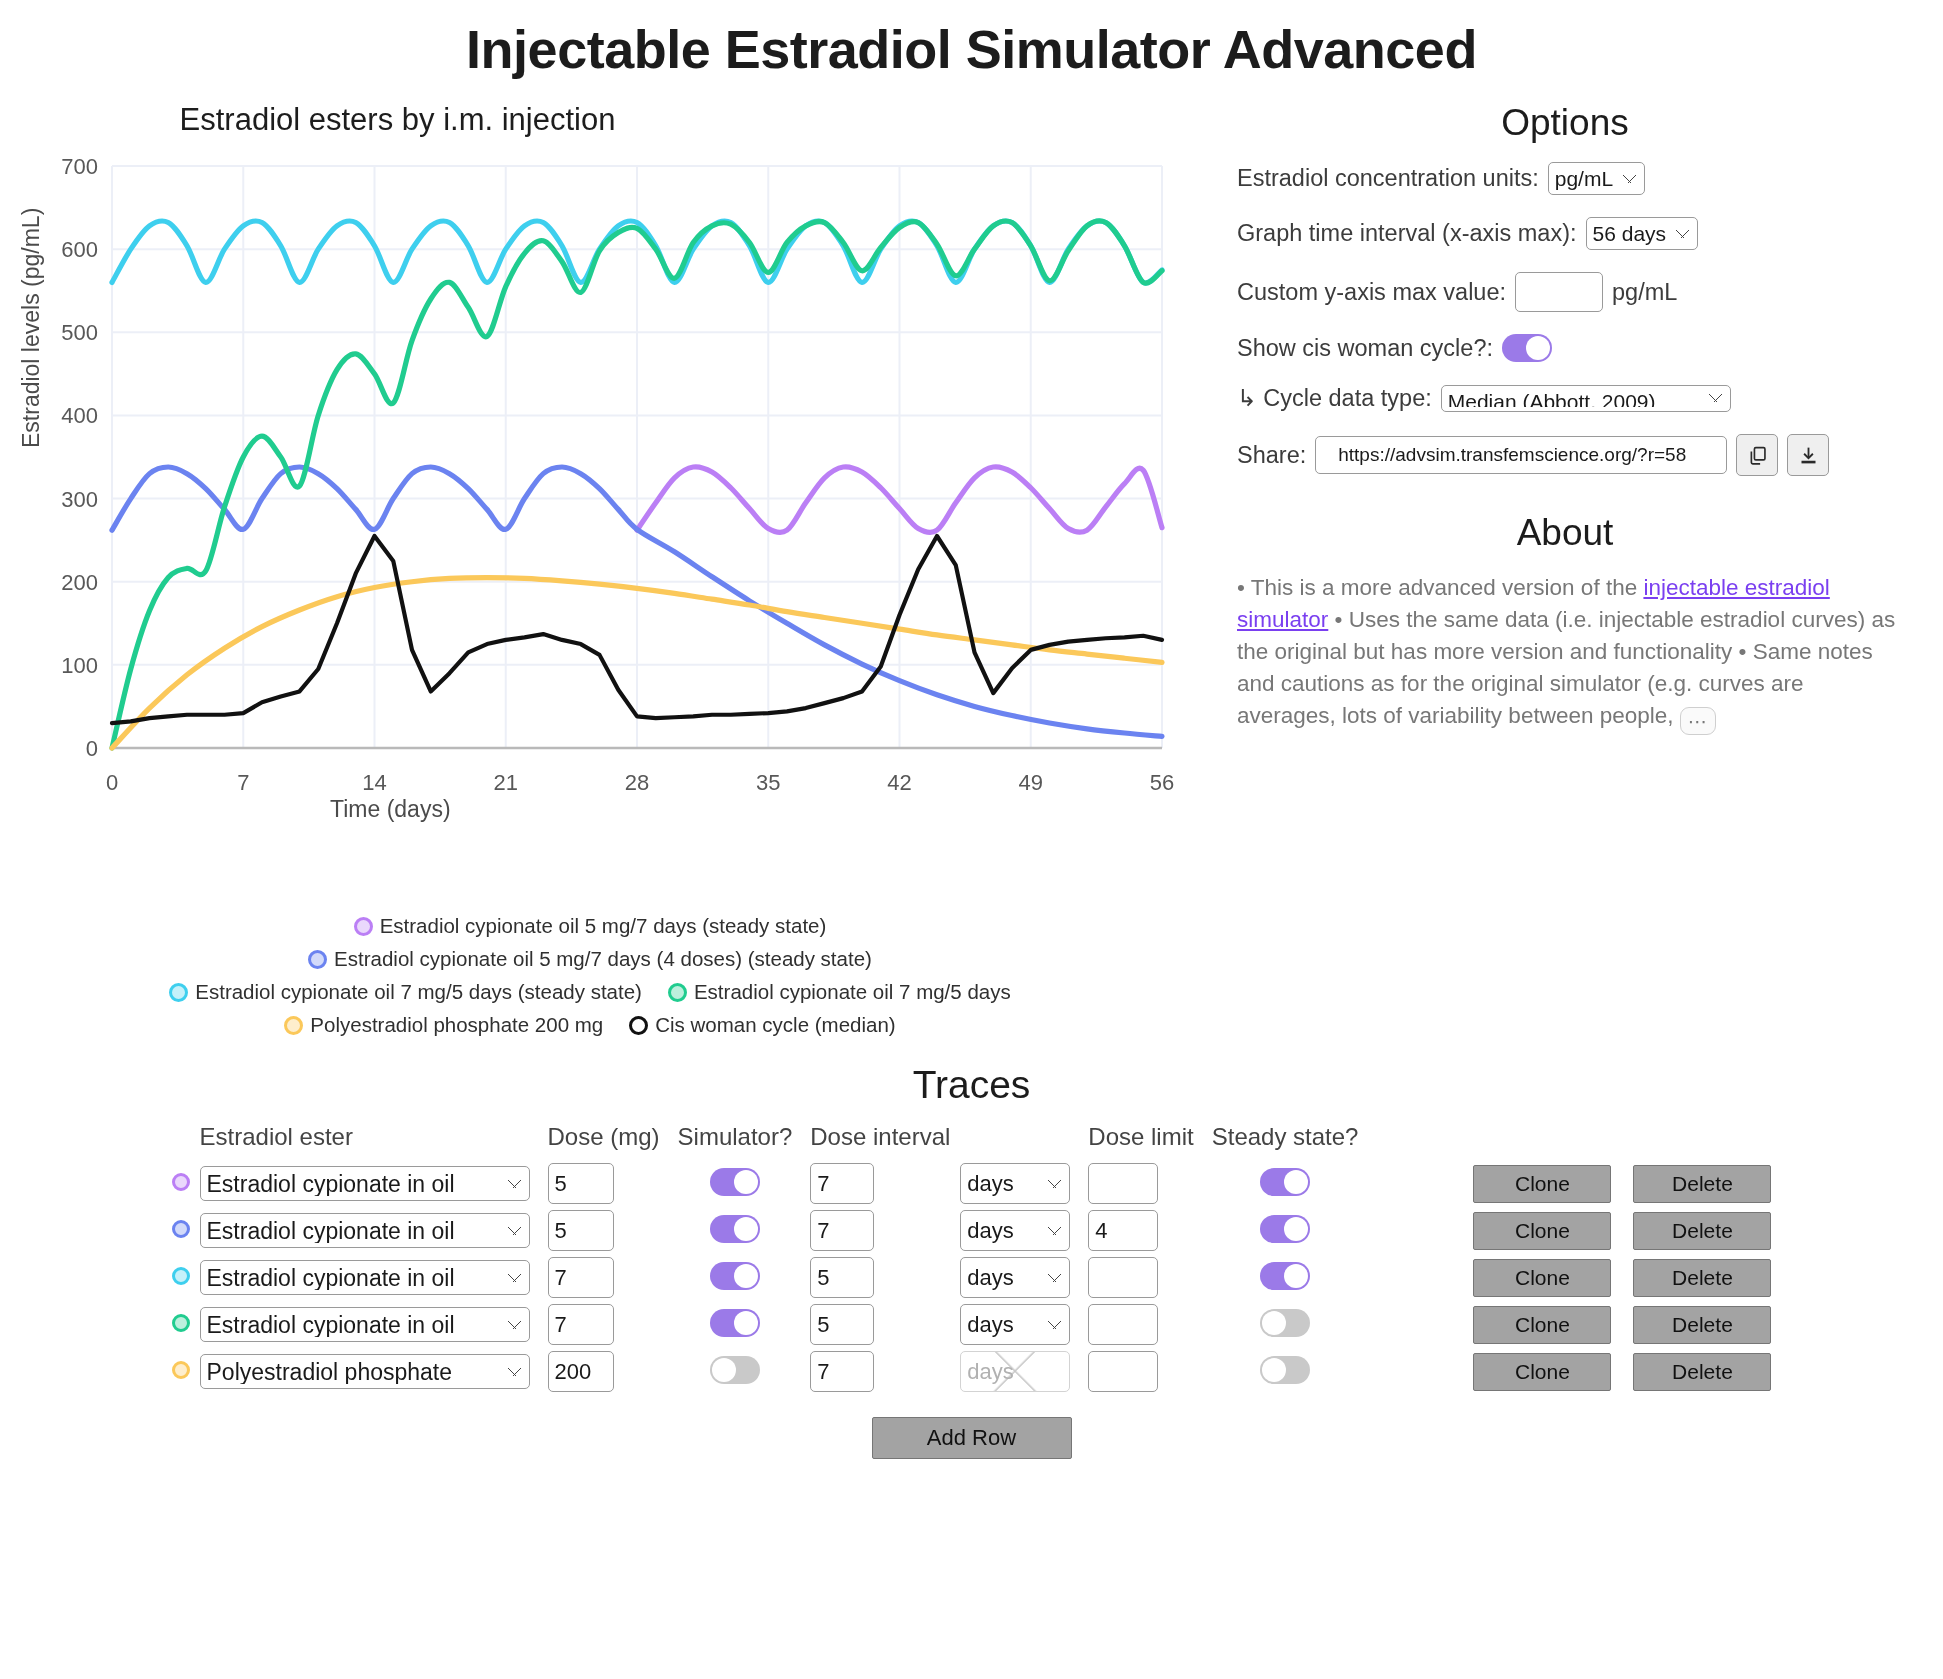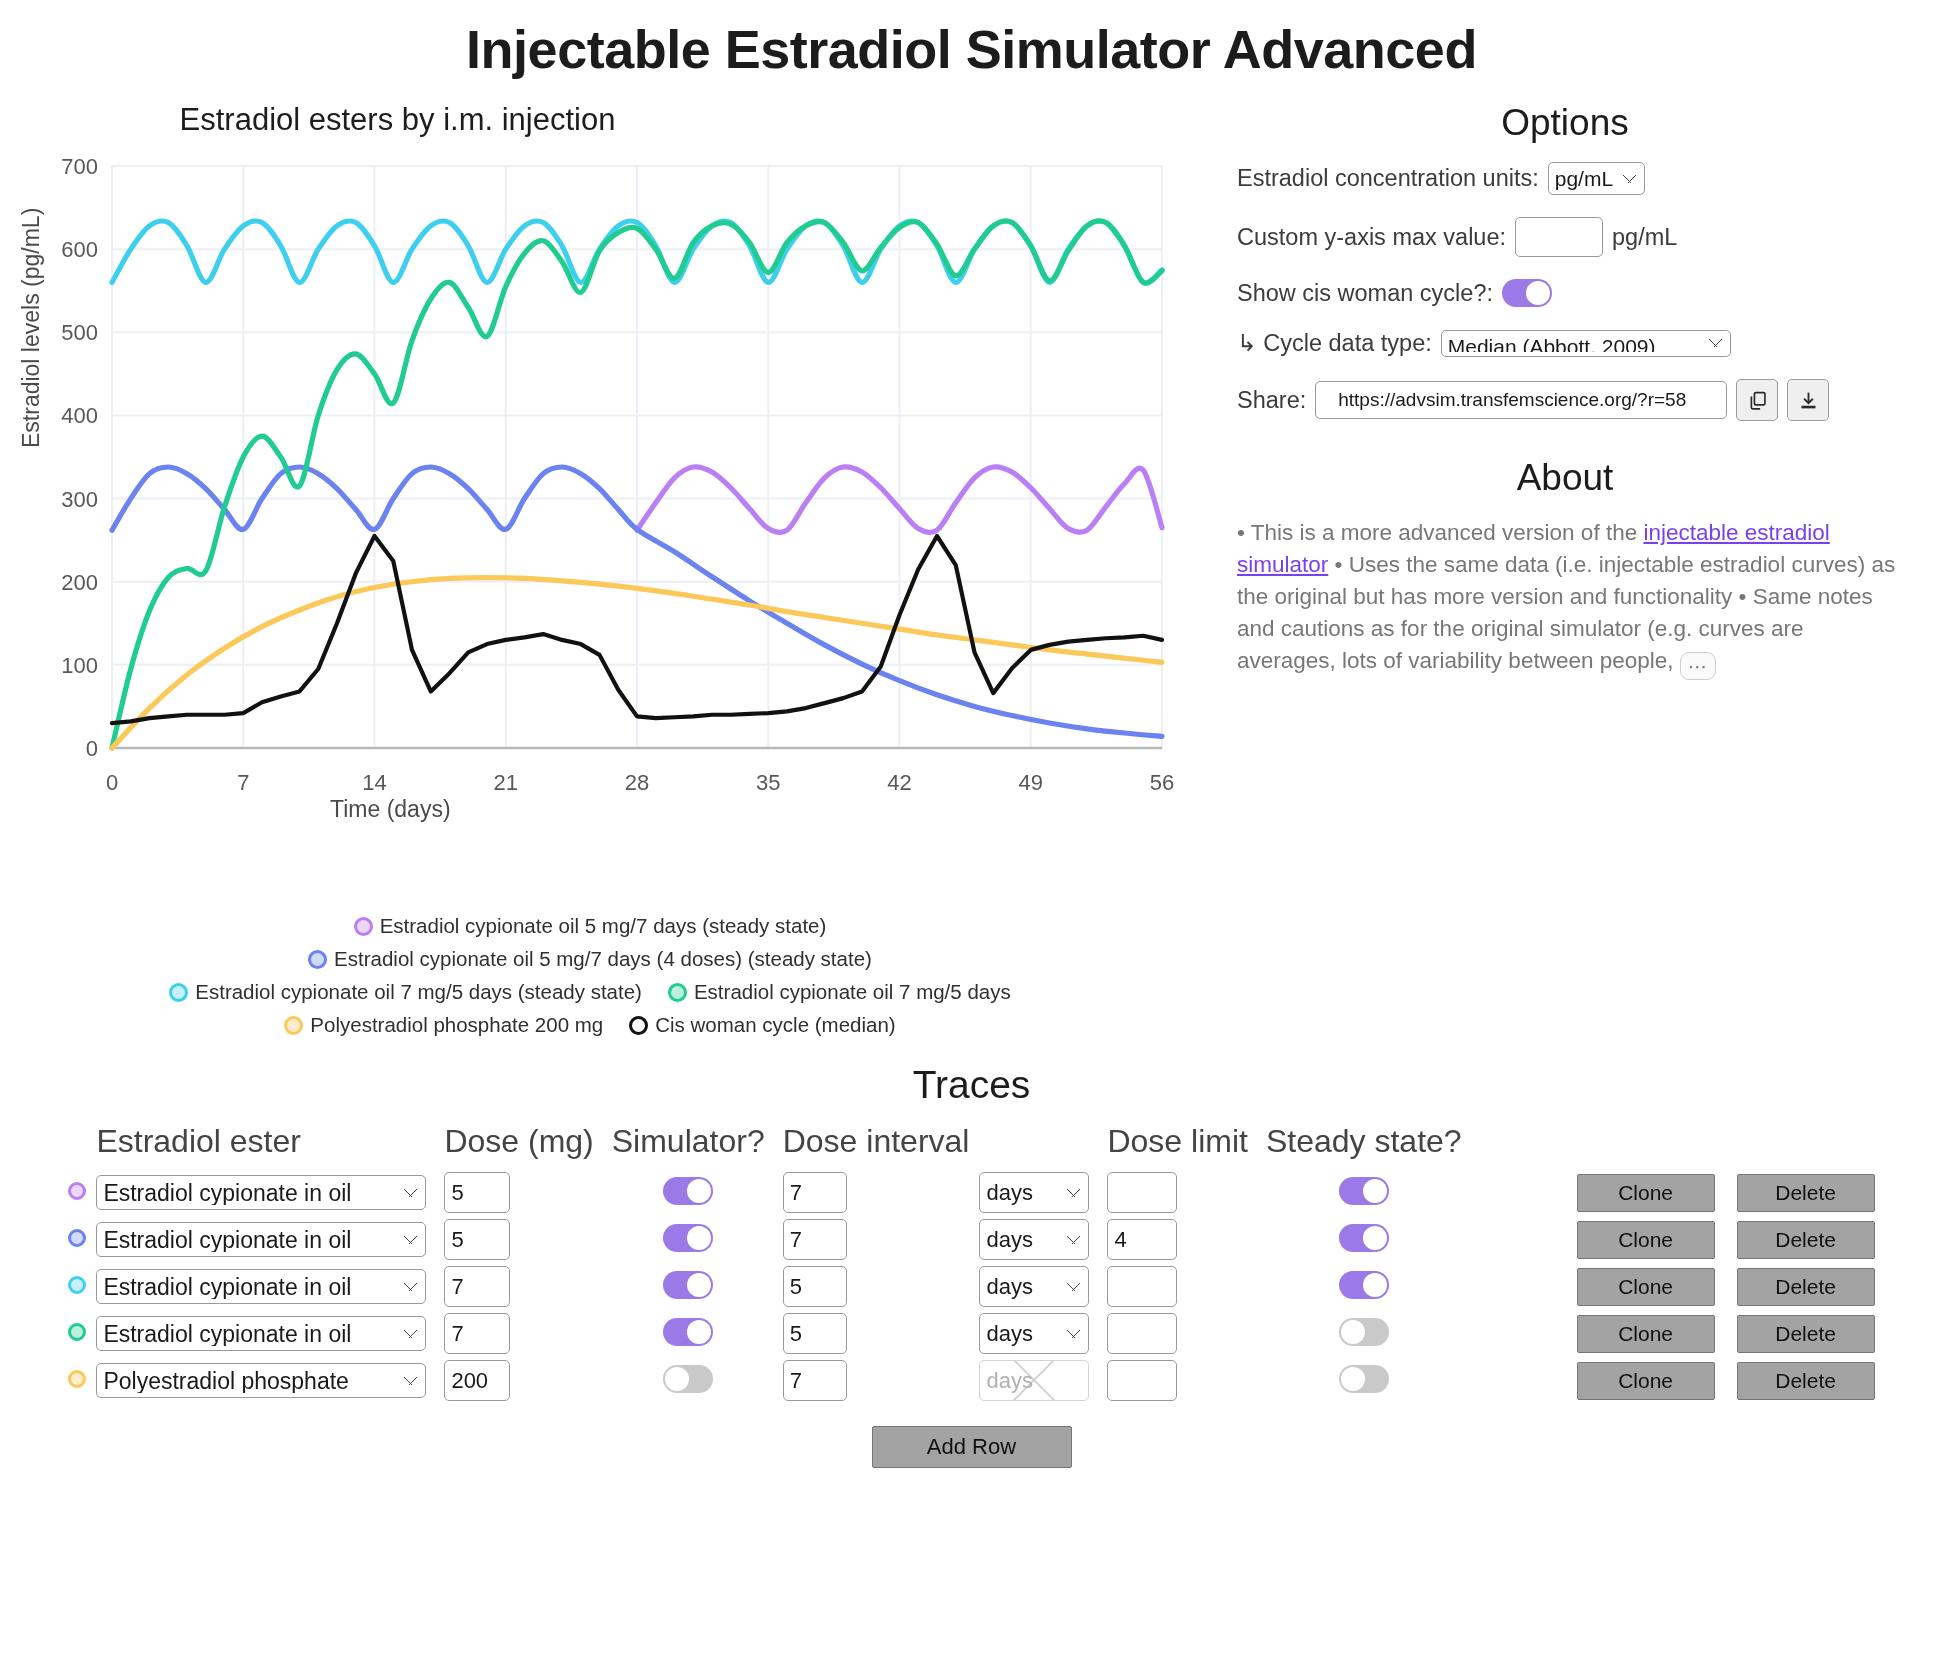--- a/index.html
+++ b/index.html
@@ -114,21 +114,21 @@
     cursor:pointer;letter-spacing:1px;
   }
 
   
   .traces-title{
     text-align:center;font-size:39px;font-weight:400;color:#1c1c1c;
     margin:26px 0 16px 0;
   }
   table.traces{border-collapse:collapse;margin:0 auto;}
   table.traces th{
-    font-weight:400;font-size:32px;color:#444;text-align:left;
+    font-weight:400;font-size:24px;color:#444;text-align:left;
     padding:0 0 9px 0;
   }
   table.traces td{padding:3px 0;vertical-align:middle;}
   .tr-dot{width:18px;height:18px;border-radius:50%;border:3px solid #000;box-sizing:border-box;display:inline-block;margin-right:10px;}
   select.ester{width:330px;height:35px;font-size:23px;}
   input.dose{width:66px;height:41px;font-size:22px;}
   input.interval{width:64px;height:41px;font-size:22px;}
   select.unit{width:110px;height:41px;font-size:22px;}
   input.limit{width:70px;height:41px;font-size:22px;}
   .dim{color:#b1b1b1;border-color:#d3d3d3;}
@@ -243,20 +243,26 @@
 
     <div class="sec-title">Options</div>
 
     <div class="opt-row">
       <span>Estradiol concentration units:</span>
       <select>
         <option>pg/mL</option>
       </select>
     </div>
 
+    <div class="opt-row">
+      <span>Graph time interval (x-axis max):</span>
+      <select>
+        <option>56 days</option>
+      </select>
+    </div>
 
     <div class="opt-row">
       <span>Custom y-axis max value:</span>
       <input type="text" style="width: 88px; height: 40px;" value="">
       <span>pg/mL</span>
     </div>
 
     <div class="opt-row">
       <span>Show cis woman cycle?:</span>
       <span class="toggle"></span>

